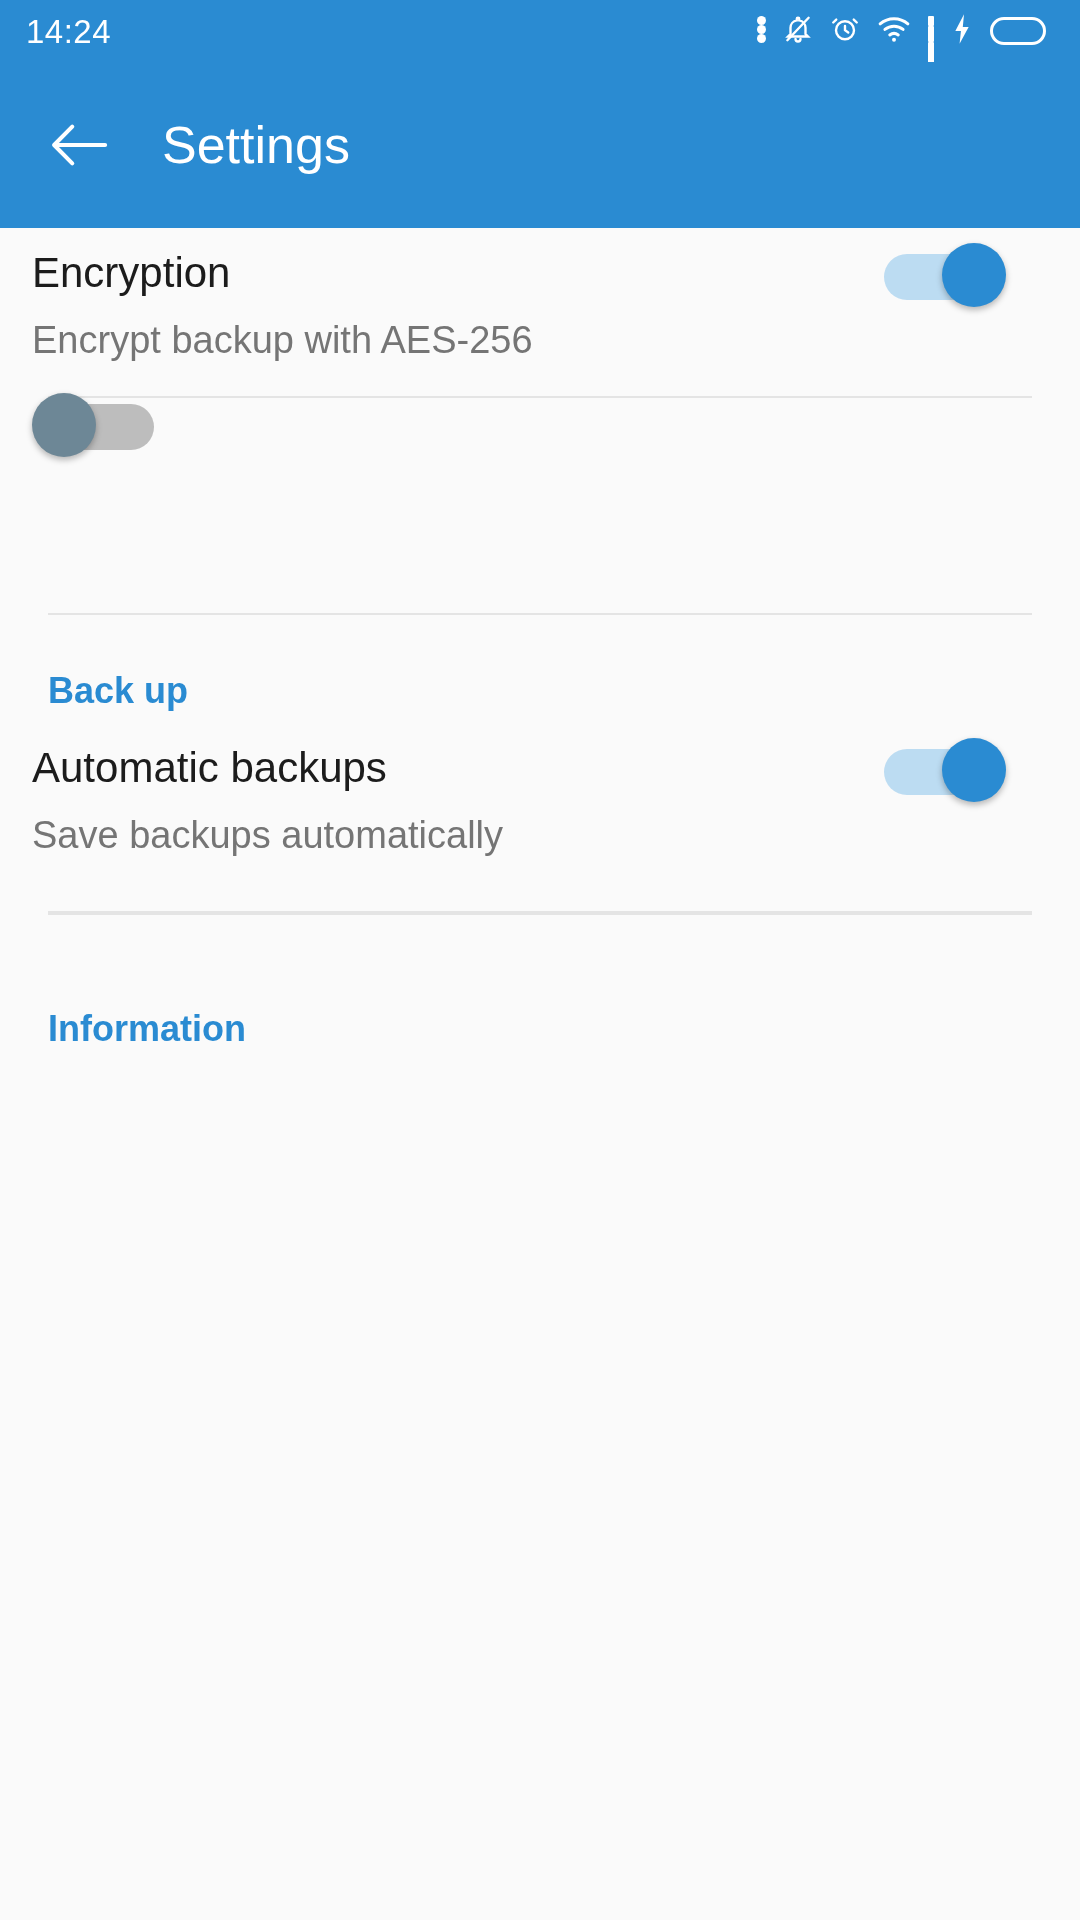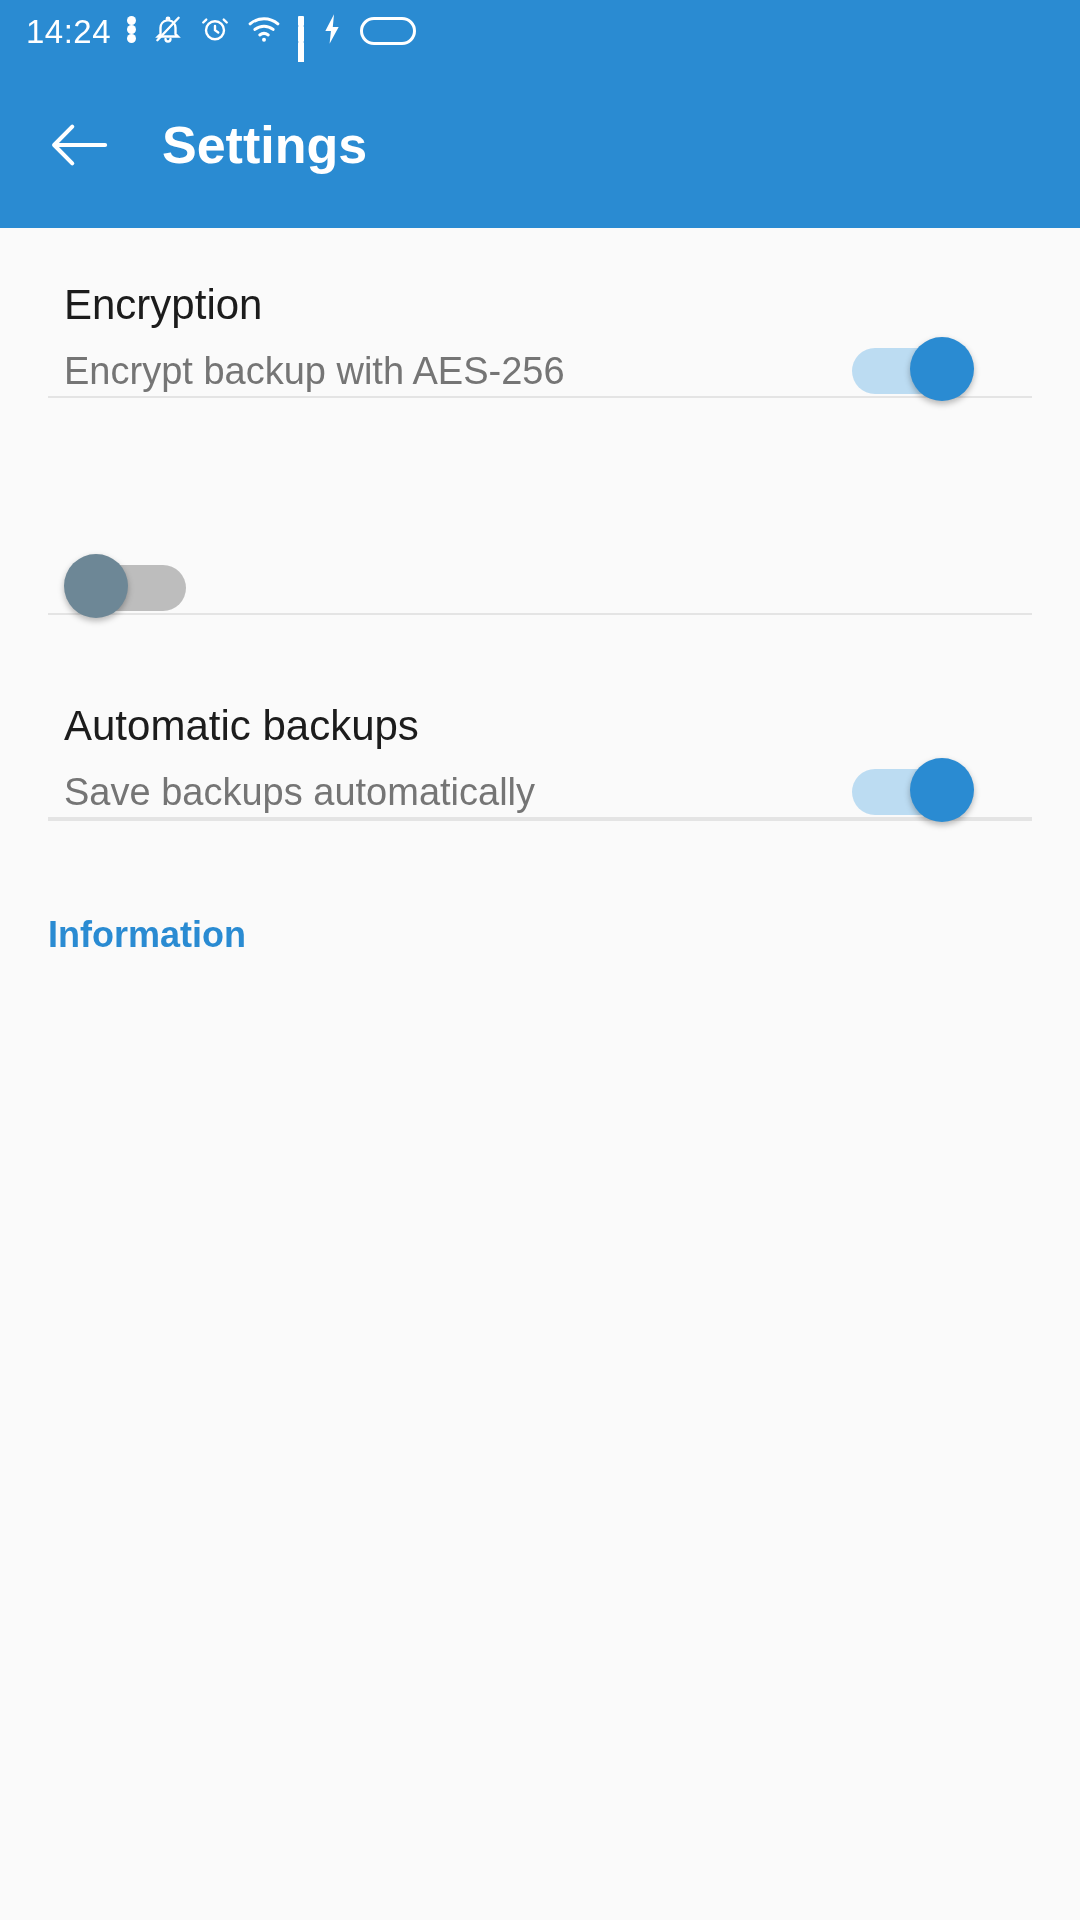--- a/index.html
+++ b/index.html
@@ -20,21 +20,21 @@
     display: flex;
     flex-direction: column;
   }
 
   
   .status-bar {
     height: 62px;
     background: #2a8bd2;
     display: flex;
     align-items: center;
-    justify-content: flex-start;
+    justify-content: space-between;
     padding: 0 34px 0 26px;
     flex: none;
     gap: 16px;
   }
   .status-clock {
     color: #ffffff;
     font-size: 33px;
     letter-spacing: 0.5px;
     line-height: 1;
     font-weight: 400;
@@ -82,37 +82,37 @@
   }
   .back-button {
     width: 64px; height: 64px;
     display: flex; align-items: center; justify-content: center;
     flex: none;
     cursor: pointer;
   }
   .app-bar-title {
     color: #ffffff;
     font-size: 52px;
-    font-weight: 700;
+    font-weight: 400;
     margin-left: 50px;
     line-height: 1;
     white-space: nowrap;
   }
 
   
   .content {
     flex: 1;
     background: #fafafa;
     overflow: hidden;
   }
 
   .row {
     display: flex;
-    align-items: flex-end;
-    padding: 0 64px;
+    align-items: flex-start;
+    padding: 0 32px;
     min-height: 120px;
   }
   .row-text { flex: 1; padding-right: 30px; }
 
   .row-title {
     font-size: 42px;
     color: #1c1c1c;
     line-height: 1.18;
     font-weight: 400;
   }
@@ -260,20 +260,21 @@
     <div class="row" style="min-height:215px">
       <div class="switch">
         <span class="track"></span>
         <span class="thumb"></span>
       </div>
     </div>
 
     <div class="divider"></div>
 
 
+    <div class="section-header" style="margin-top:58px">Back up</div>
 
     <div class="row" style="min-height:168px;margin-top:34px">
       <div class="row-text">
         <div class="row-title">Automatic backups</div>
         <div class="row-subtitle">Save backups automatically</div>
       </div>
       <div class="switch on">
         <span class="track"></span>
         <span class="thumb"></span>
       </div>

